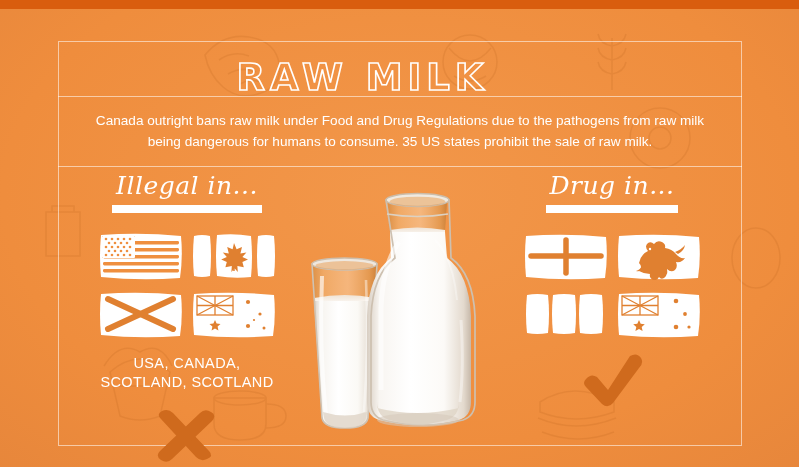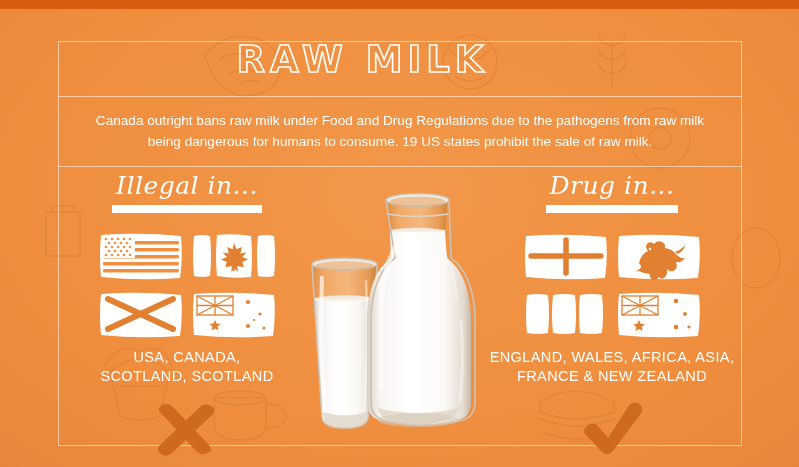--- a/index.html
+++ b/index.html
@@ -58,21 +58,21 @@
     border-top:1px solid rgba(255,255,255,.55);
   }
   #frame-rule-title { top:96px; }
   #frame-rule-body  { top:166px; }
 
   
   #title-band {
     position:absolute;
     left:58px; top:41px;
     width:556px; height:55px;
-    display:flex; align-items:flex-start; justify-content:center;padding-left:48px;
+    display:flex; align-items:flex-end; justify-content:center;padding-left:48px;
   }
   #title {
     font-size:37px;
     letter-spacing:5px;
     font-weight:700;
     color:transparent;
     -webkit-text-stroke:1.6px #ffffff;
     text-stroke:1.6px #ffffff;
     font-family:"DejaVu Sans", sans-serif;
     line-height:1;
@@ -122,21 +122,21 @@
     display:grid;
     grid-template-columns:84px 84px;
     grid-template-rows:48px 48px;
     gap:10px 9px;
     justify-content:center;
   }
   .flag { width:84px; height:48px; }
   .flag svg { display:block; width:100%; height:100%; }
 
   .country-list {
-    margin-top:10px;
+    margin-top:16px;
     color:#fff;
     font-size:14.5px;
     line-height:19px;
     letter-spacing:.4px;
     font-family:"Liberation Sans", sans-serif;
   }
 
   .verdict-mark {
     margin-top:12px;
     height:62px;
@@ -195,21 +195,21 @@
 
   <div id="frame"></div>
   <div id="frame-rule-title"></div>
   <div id="frame-rule-body"></div>
 
   <div id="title-band">
     <div id="title">RAW MILK</div>
   </div>
 
   <div id="body-band">
-    <p id="body-text">Canada outright bans raw milk under Food and Drug Regulations due to the pathogens from raw milk being dangerous for humans to consume. 19 US states prohibit the sale of raw milk.</p>
+    <p id="body-text">Canada outright bans raw milk under Food and Drug Regulations due to the pathogens from raw milk being dangerous for humans to consume. 35 US states prohibit the sale of raw milk.</p>
   </div>
 
   <div class="column" id="col-illegal">
 
     <div class="script-head">Illegal in...</div>
 
     <div class="flag-grid">
 
       <div class="flag">
         <svg viewBox="0 0 84 48">
@@ -374,24 +374,20 @@
             <circle cx="59" cy="11" r="2.3"></circle>
             <circle cx="68" cy="24" r="1.9"></circle>
             <circle cx="59" cy="37" r="2.3"></circle>
             <circle cx="72" cy="37" r="1.6"></circle>
           </g>
         </svg>
       </div>
 
     </div>
 
-    <div class="country-list">
-      <div>ENGLAND, WALES, AFRICA, ASIA,</div>
-      <div>FRANCE &amp; NEW ZEALAND</div>
-    </div>
 
     <div class="verdict-mark">
       <svg width="64" height="56" viewBox="0 0 64 56">
         <path d="M6 26 q5 -6 11 -2 l11 13 L50 3 q7 -4 11 2 q3 5 -2 10 L33 50
                  q-5 6 -11 1 L6 34 q-4 -4 0 -8z" fill="#cf6a1d"></path>
       </svg>
     </div>
 
   </div>
 

